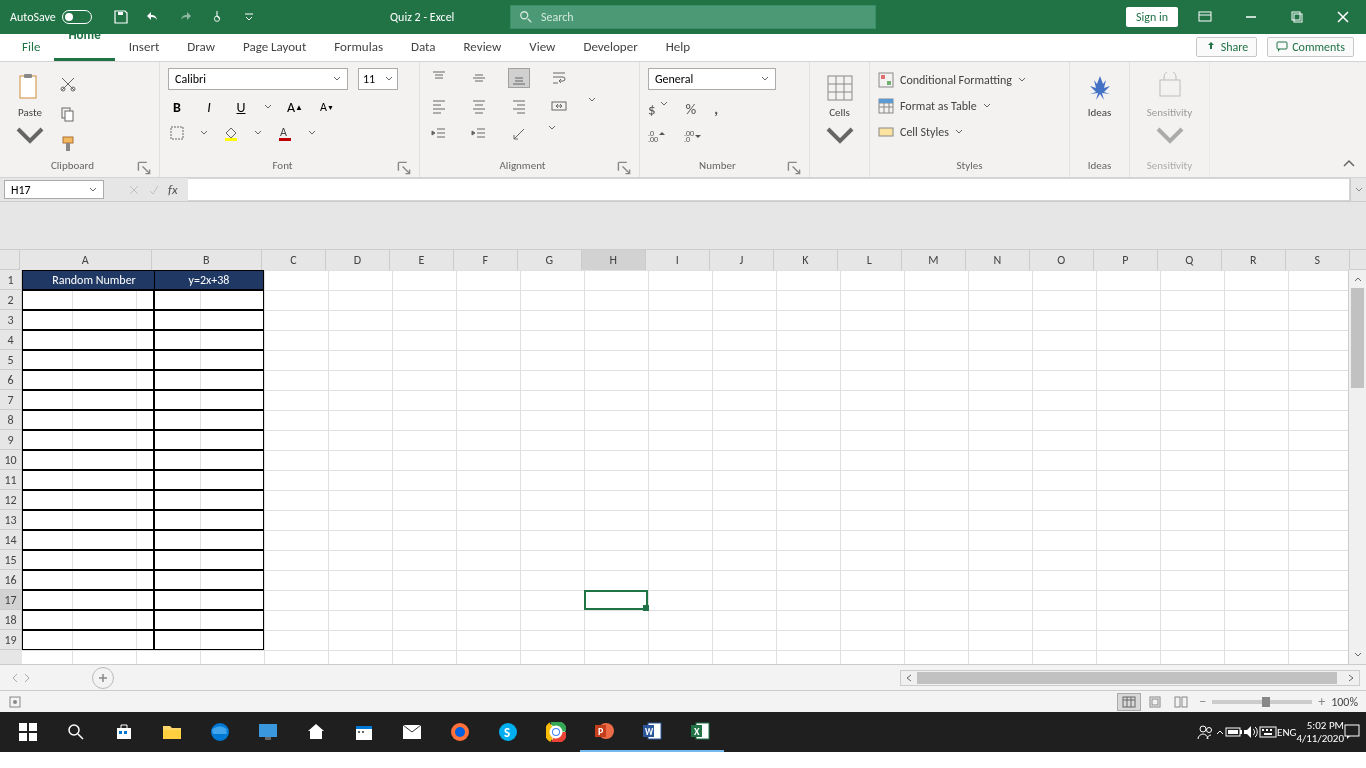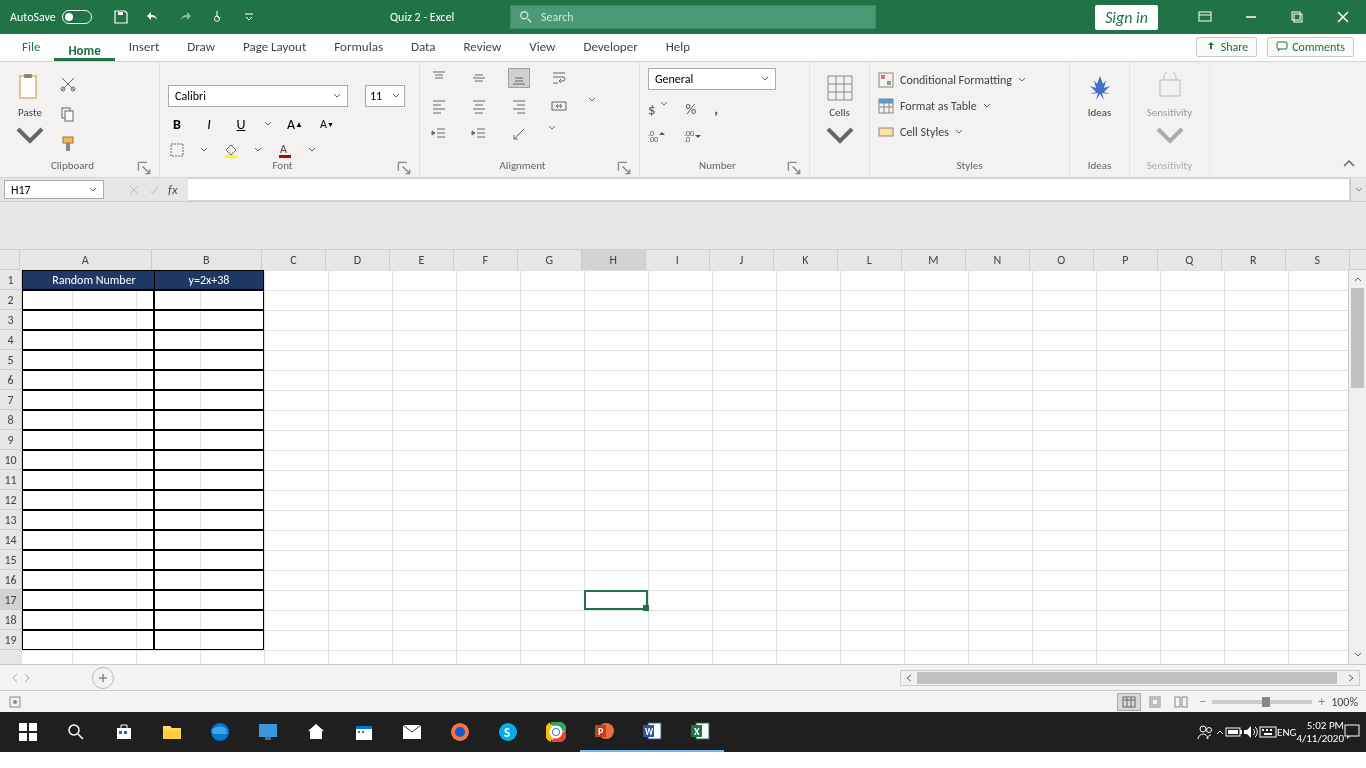--- a/index.html
+++ b/index.html
@@ -9,43 +9,43 @@
 .titlebar { height: 34px; background: #217346; display: flex; align-items: center; color: #fff; font-size: 12px; position: relative; }
 .autosave { display: flex; align-items: center; gap: 6px; padding: 0 10px; }
 .toggle { width: 30px; height: 14px; border: 1px solid #fff; border-radius: 8px; position: relative; }
 .toggle::after { content: ''; position: absolute; width: 8px; height: 8px; background: #fff; border-radius: 50%; top: 2px; left: 2px; }
 .qat { display: flex; gap: 14px; padding: 0 10px; align-items: center; }
 .qat-icon { width: 18px; height: 18px; display: flex; align-items: center; justify-content: center; fill: #fff; }
 .app-title { position: absolute; left: 390px; }
 .search-box { position: absolute; left: 510px; width: 366px; height: 24px; background: #4b9a75; border: 1px solid #399068; display: flex; align-items: center; padding: 0 8px; gap: 8px; color: #d4e8de; }
 .search-box svg { fill: #d4e8de; }
 .titlebar-right { position: absolute; right: 0; display: flex; align-items: center; height: 100%; }
-.signin { background: #fff; color: #217346; padding: 3px 10px; font-size: 16px; border-radius: 2px; margin-right: 24px; font-style: italic; }
+.signin { background: #fff; color: #217346; padding: 3px 10px; font-size: 12px; border-radius: 2px; margin-right: 4px; }
 .win-btn { width: 46px; height: 34px; display: flex; align-items: center; justify-content: center; fill: #fff; }
 
 
 .tabs { height: 28px; background: #fff; border-bottom: 1px solid #d4d4d4; display: flex; align-items: flex-end; padding-left: 8px; position: relative; }
 .tab { padding: 6px 14px 7px; font-size: 13px; color: #444; cursor: pointer; }
 .tab.file { background: transparent; color: #217346; }
-.tab.active { color: #217346; font-weight: 600; border-bottom: 3px solid #217346; padding-bottom: 0; }
+.tab.active { color: #217346; font-weight: 600; border-bottom: 3px solid #217346; padding-bottom: 16px; }
 .tabs-right { position: absolute; right: 12px; bottom: 4px; display: flex; gap: 10px; }
 .share-btn { display: flex; align-items: center; gap: 4px; font-size: 12px; color: #217346; border: 1px solid #c8c8c8; background:#fafafa; padding: 2px 8px; border-radius: 2px; }
 
 
 .ribbon { height: 116px; background: #f3f2f1; border-bottom: 1px solid #d4d4d4; display: flex; position: relative; }
 .rgroup { border-right: 1px solid #e1e1e1; padding: 6px 8px 2px; display: flex; flex-direction: column; justify-content: space-between; }
 .rgroup-label { font-size: 11px; color: #666; text-align: center; padding-bottom: 3px; }
 .rgroup-body { display: flex; gap: 4px; flex: 1; }
 .rcol { display: flex; flex-direction: column; gap: 6px; justify-content: center; }
 .ricon { width: 24px; height: 24px; display: flex; align-items: center; justify-content: center; }
 .rbtn-lg { display: flex; flex-direction: column; align-items: center; gap: 2px; font-size: 11px; color: #444; padding: 4px 6px; }
 .rbtn-lg svg { width: 32px; height: 32px; }
 .font-name { width: 180px; height: 22px; border: 1px solid #ababab; background: #fff; font-size: 12px; padding: 2px 6px; display: flex; align-items: center; justify-content: space-between; }
 .font-size { width: 40px; height: 22px; border: 1px solid #ababab; background: #fff; font-size: 12px; padding: 2px 4px; display: flex; align-items: center; justify-content: space-between; }
-.combo { display: flex; gap: 17px; margin-top: 17px; }
+.combo { display: flex; gap: 10px; }
 .stylerow { display: flex; align-items: center; gap: 6px; font-size: 12px; color: #444; }
 .number-format { width: 128px; height: 22px; border: 1px solid #ababab; background: #fff; font-size: 12px; padding: 2px 6px; display: flex; align-items: center; justify-content: space-between; }
 .dlauncher { width: 14px; height: 14px; align-self: flex-end; margin-left: auto; }
 .rfooter { display:flex; align-items:flex-start; }
 .collapse-ribbon { position: absolute; right: 10px; bottom: 6px; }
 .ribbon-btn { width: 18px; height: 18px; display: inline-flex; align-items: center; justify-content: center; }
 .align-btn { width: 22px; height: 20px; display: inline-flex; align-items: center; justify-content: center; }
 .align-btn.active { background:#d0d0d0; border:1px solid #a0a0a0; }
 
 

